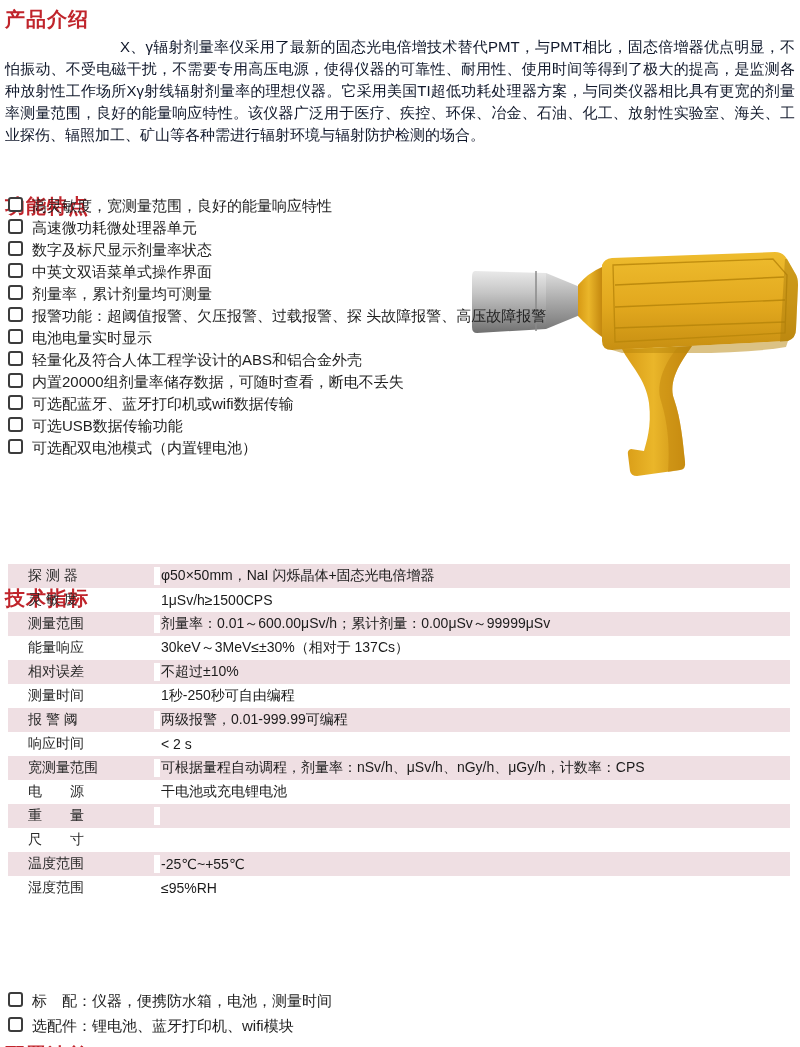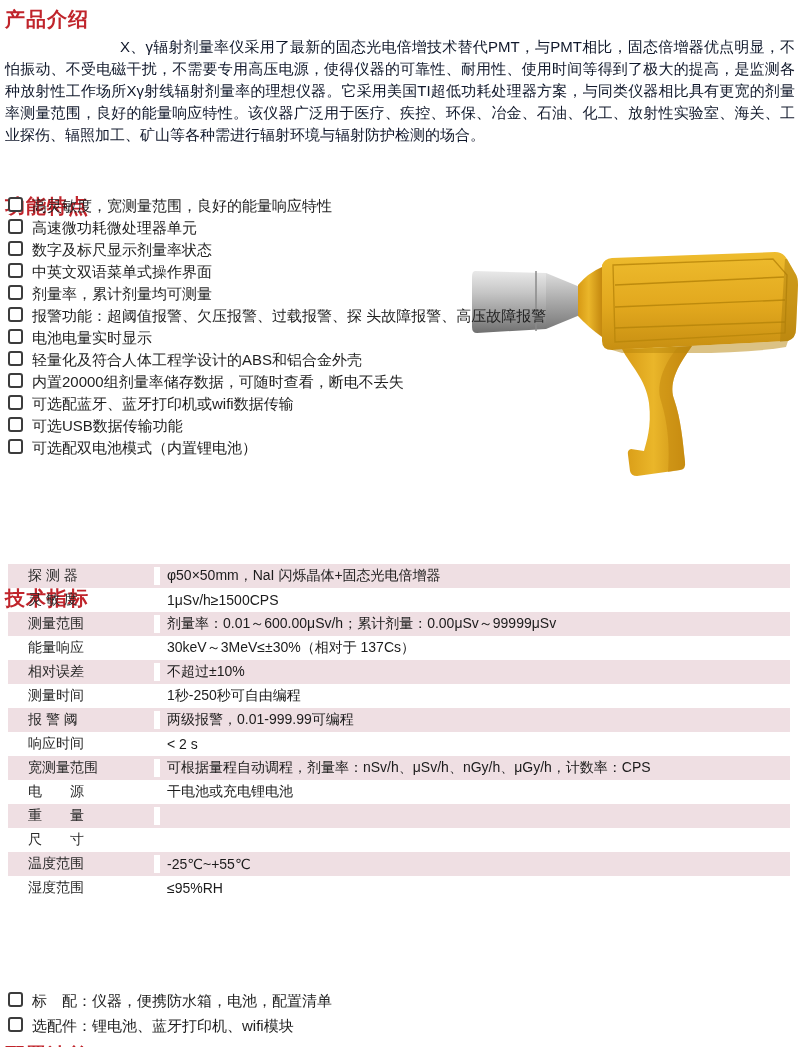--- a/index.html
+++ b/index.html
@@ -73,21 +73,21 @@
   .spec-row.alt { background: #efdfe3; }
   .spec-label {
     flex: 0 0 126px;
     padding-left: 20px;
     border-right: 6px solid #ffffff;
     color: #2a2a2a;
     white-space: nowrap;
   }
   .spec-value {
     flex: 1 1 auto;
-    padding-left: 7px;
+    padding-left: 1px;
     color: #1b1b1b;
     white-space: nowrap;
   }
   .txt { z-index: 1; position: relative; }
 </style>
 </head>
 <body>
 
 <div id="page">
 
@@ -250,21 +250,21 @@
     <div class="spec-row">
         <div class="spec-label">湿度范围</div>
         <div class="spec-value">≤95%RH</div>
       </div>
   </div>
 
   <h2 id="package-title" class="sec-title txt">配置清单</h2>
   <ul id="package-list" class="blist txt">
     <li>
         <span class="bullet"></span>
-        <span>标　配：仪器，便携防水箱，电池，配置清单</span>
+        <span>标　配：仪器，便携防水箱，电池，测量时间</span>
       </li>
     <li>
         <span class="bullet"></span>
         <span>选配件：锂电池、蓝牙打印机、wifi模块</span>
       </li>
   </ul>
 
 </div>
 
 </body></html>

